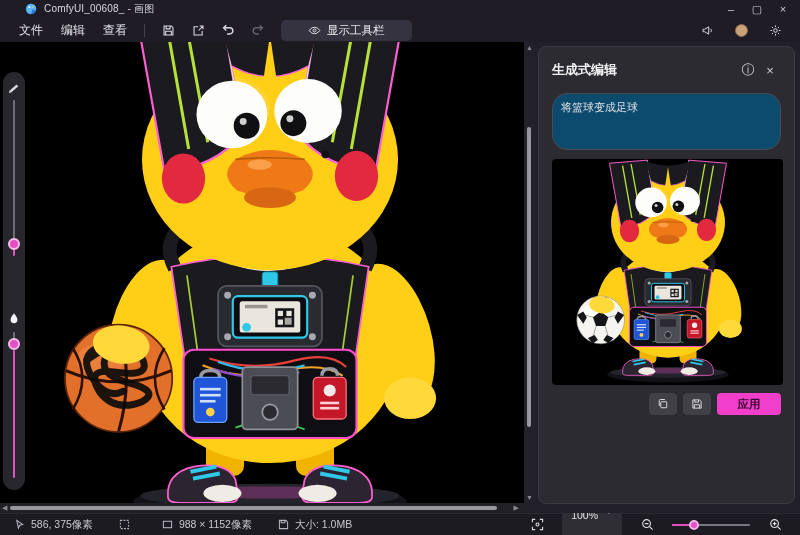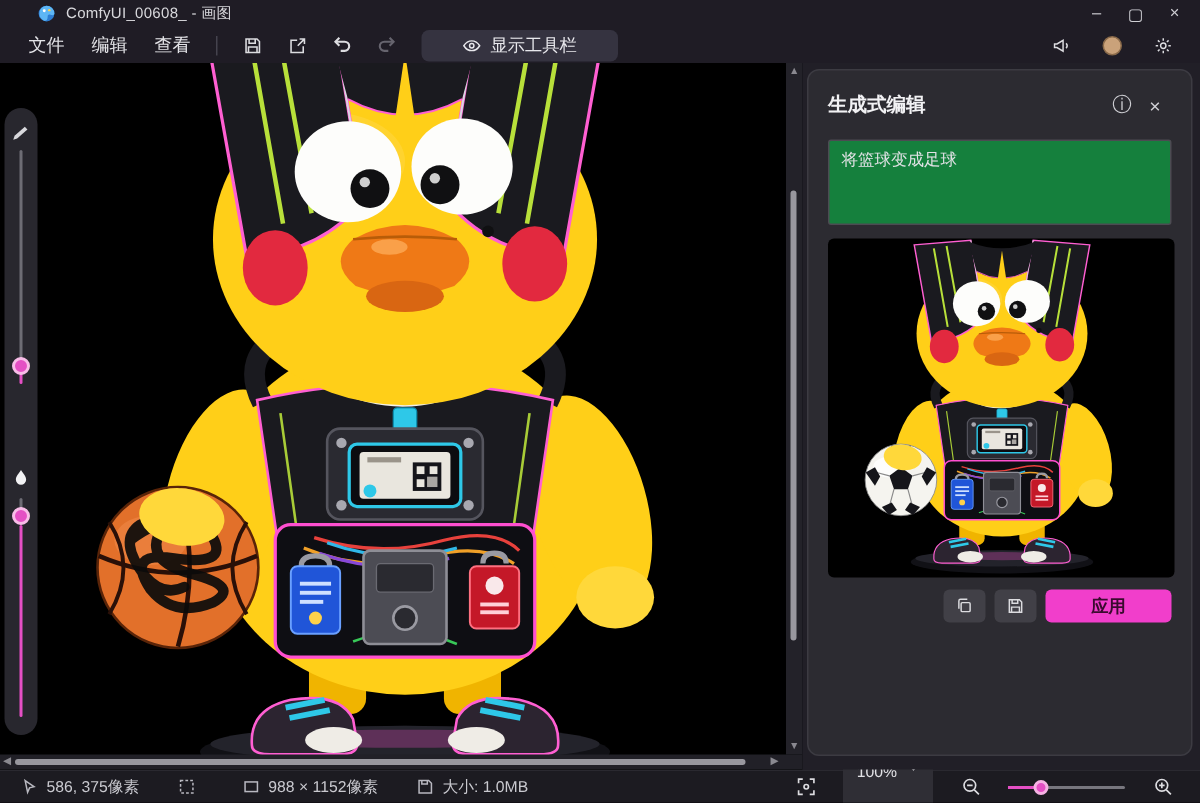--- a/index.html
+++ b/index.html
@@ -51,31 +51,31 @@
 
   
   .right-col { width:265px; background:#211f27; position:relative; }
   .gen-panel { position:absolute; left:3px; top:4px; width:257px; height:458px; background:#2c2b31;
     border:1px solid #3c3b42; border-radius:8px; padding:12px 13px; display:flex; flex-direction:column; }
   .gp-header { display:flex; align-items:center; }
   .gp-title { font-size:13px; font-weight:bold; color:#f2f2f4; }
   .gp-header .spacer { flex:1; }
   .gp-hbtn { width:22px; height:22px; display:flex; align-items:center; justify-content:center;
     background:transparent; border:none; color:#cfcfd4; font-size:13px; border-radius:4px; }
-  .prompt-box { margin-top:12px; height:57px; background:#15803d; border:1px solid #4c4b52; border-radius:2px;
+  .prompt-box { margin-top:12px; height:57px; background:#0c4a6e; border:1px solid #4c4b52; border-radius:15px;
     padding:6px 8px; font-size:11px; color:#e2e2e6; line-height:1.35; cursor:text; }
   .create-row { margin-top:10px; display:flex; justify-content:flex-end; }
   .btn-pink { background:#f13ecb; color:#3a0a2e; border:none; border-radius:4px; font-size:11.5px;
     font-weight:bold; width:69px; height:21px; display:flex; align-items:center; justify-content:center; }
   .preview-box { margin-top:9px; width:231px; height:226px; background:#000; border-radius:4px; overflow:hidden; }
   .preview-box svg { width:100%; height:100%; display:block; }
   .gp-actions { margin-top:8px; display:flex; justify-content:flex-end; gap:6px; }
   .gp-sqbtn { width:28px; height:22px; background:#414047; border:none; border-radius:4px; color:#dcdce0;
     display:flex; align-items:center; justify-content:center; }
-  .gp-actions .btn-pink { width:84px; height:22px; }
+  .gp-actions .btn-pink { width:64px; height:22px; }
 
   
   .statusbar { height:22px; background:#1c1b21; border-top:1px solid #2a2930; display:flex; align-items:center;
     padding:0 10px 0 14px; font-size:10.5px; color:#c9c9cf; flex:0 0 auto; }
   .sb-item { display:flex; align-items:center; gap:6px; margin-right:26px; color:#c9c9cf;text-align:right; }
   .sb-item svg { color:#b8b8c0; }
   .sb-right { margin-left:auto; display:flex; align-items:center; gap:10px; }
   .zoom-select { display:flex; align-items:flex-start; gap:7px; background:#2f2e35; border:none; border-radius:5px;
     padding:2px 9px; color:#e2e2e6; font-size:10.5px; height:36px; }
   .zoom-slider { position:relative; width:78px; height:14px; }

